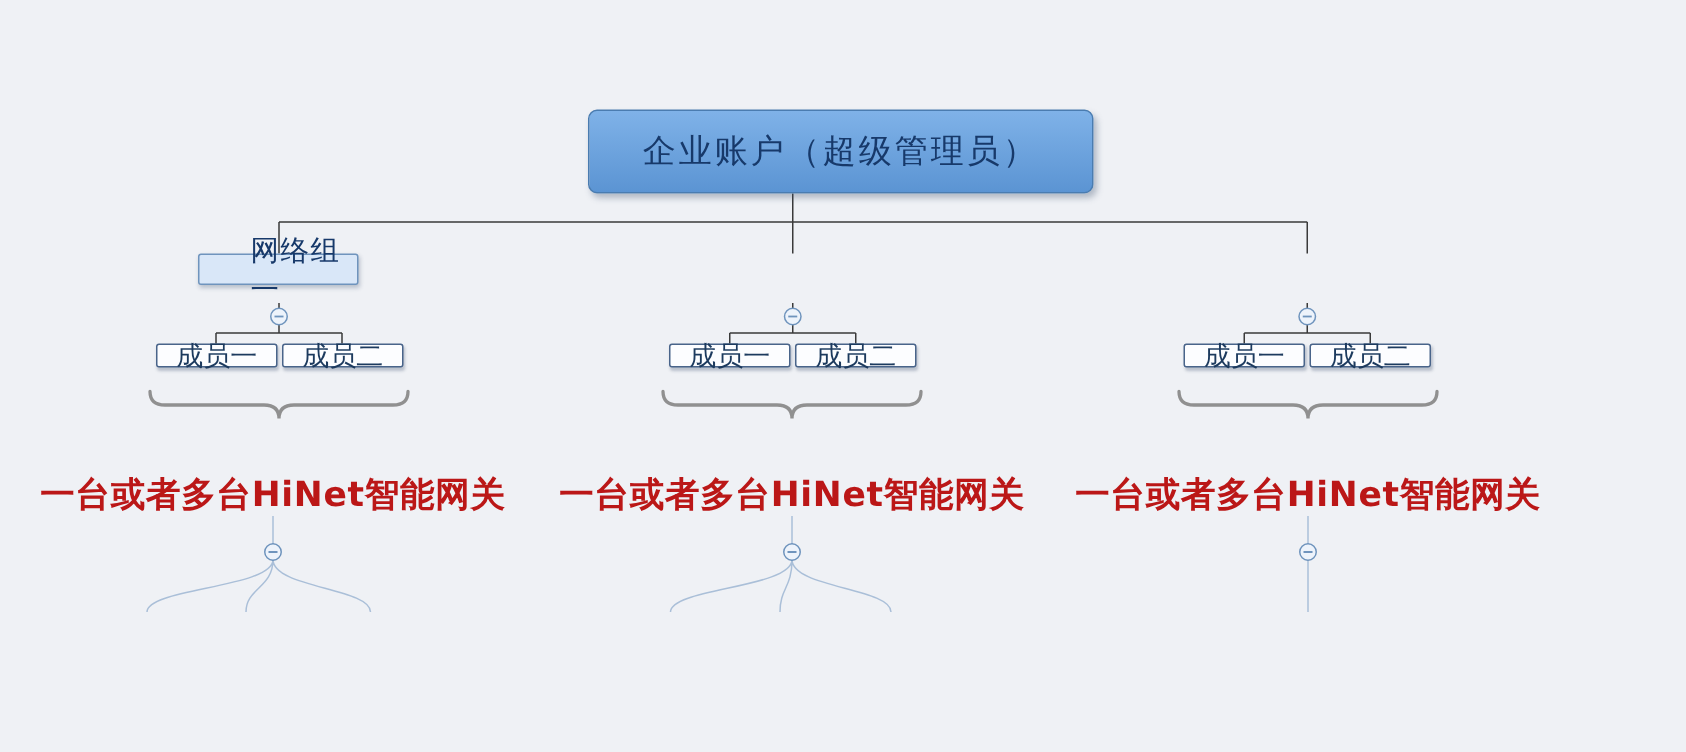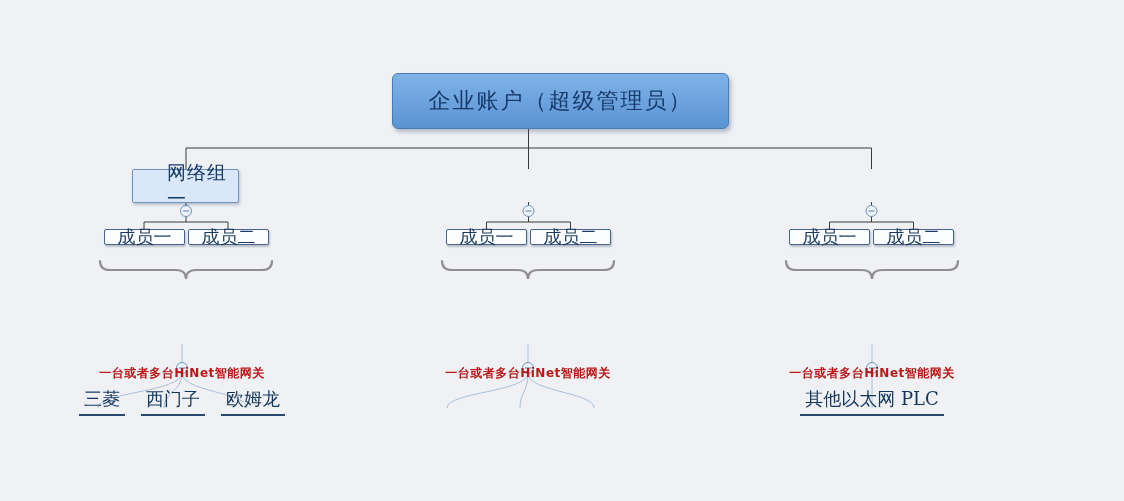--- a/index.html
+++ b/index.html
@@ -10,38 +10,37 @@
   .layer{position:absolute;left:0;top:0;width:1124px;height:501px;}
   .node{position:absolute;display:flex;align-items:center;justify-content:center;box-sizing:border-box;}
   .root-node{
     left:360px;top:73px;width:337px;height:56px;
     background:linear-gradient(#7fb2e8,#5b94d3);
     border:1px solid #4a7cb0;border-radius:6px;
     box-shadow:2px 3px 4px rgba(60,80,110,.35);
     font-size:22px;letter-spacing:2px;color:#17396a;margin-left:32px;
   }
   .group-node{
-    top:169px;width:107px;height:34px;
+    top:169px;width:107px;height:21px;
     background:#d9e7f8;border:1px solid #6f94bd;border-radius:2px;
     box-shadow:1px 2px 3px rgba(60,80,110,.3);
     font-size:19px;letter-spacing:1px;color:#17396a;padding-left:34px;
   }
   .member-node{
     top:229px;width:81px;height:16px;
     background:#fcfdff;border:1px solid #49648a;border-radius:2px;
     box-shadow:1px 2px 2px rgba(60,80,110,.3);
     font-size:18px;color:#1c3a5e;
   }
   .gateway-note{
     position:absolute;top:315px;width:300px;height:28px;
     display:flex;align-items:center;justify-content:center;
     font-family:"DejaVu Sans","Liberation Sans",sans-serif;
-    font-weight:bold;font-size:12px;color:#bb1717;letter-spacing:.5px;
+    font-weight:bold;font-size:23px;color:#bb1717;letter-spacing:.5px;
     white-space:nowrap;
-    margin-top:44px;
   }
   .brand-row{
     position:absolute;top:386px;display:flex;justify-content:center;gap:16px;
   }
   .brand{
     font-size:18px;color:#14365c;white-space:nowrap;
     padding:1px 5px 3px 5px;border-bottom:2px solid #27496f;
   }
 </style>
 </head>
@@ -118,22 +117,14 @@
     <span>成员一</span>
   </div>
   <div class="node member-node" style="left:873px">
     <span>成员二</span>
   </div>
 
   <div class="gateway-note" style="left:32px">一台或者多台HiNet智能网关</div>
   <div class="gateway-note" style="left:378px">一台或者多台HiNet智能网关</div>
   <div class="gateway-note" style="left:722px">一台或者多台HiNet智能网关</div>
 
-  <div class="brand-row" style="left:57px;width:250px">
-    <span class="brand">三菱</span>
-    <span class="brand">西门子</span>
-    <span class="brand">欧姆龙</span>
-  </div>
-  <div class="brand-row" style="left:772px;width:200px">
-    <span class="brand">其他以太网 PLC</span>
-  </div>
 
 </div>
 
 </body></html>

